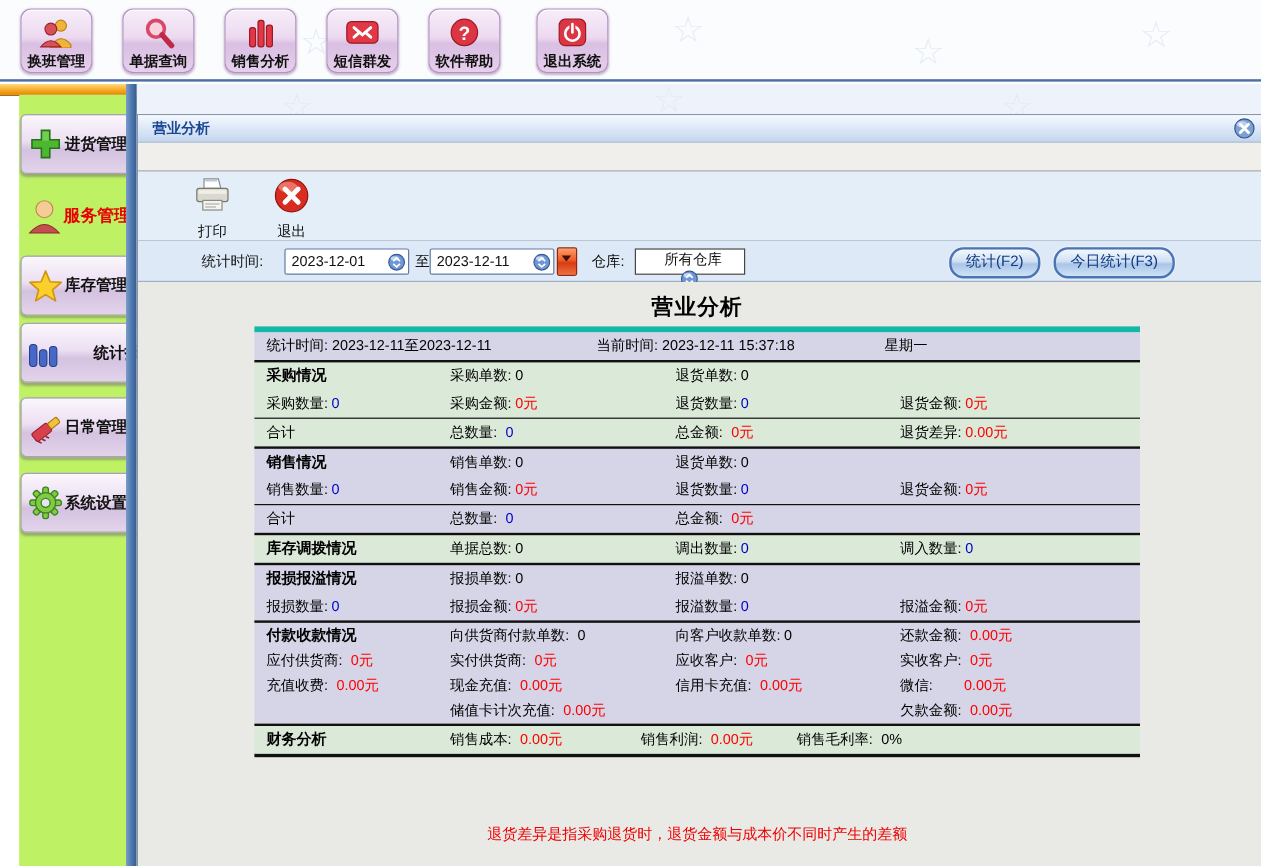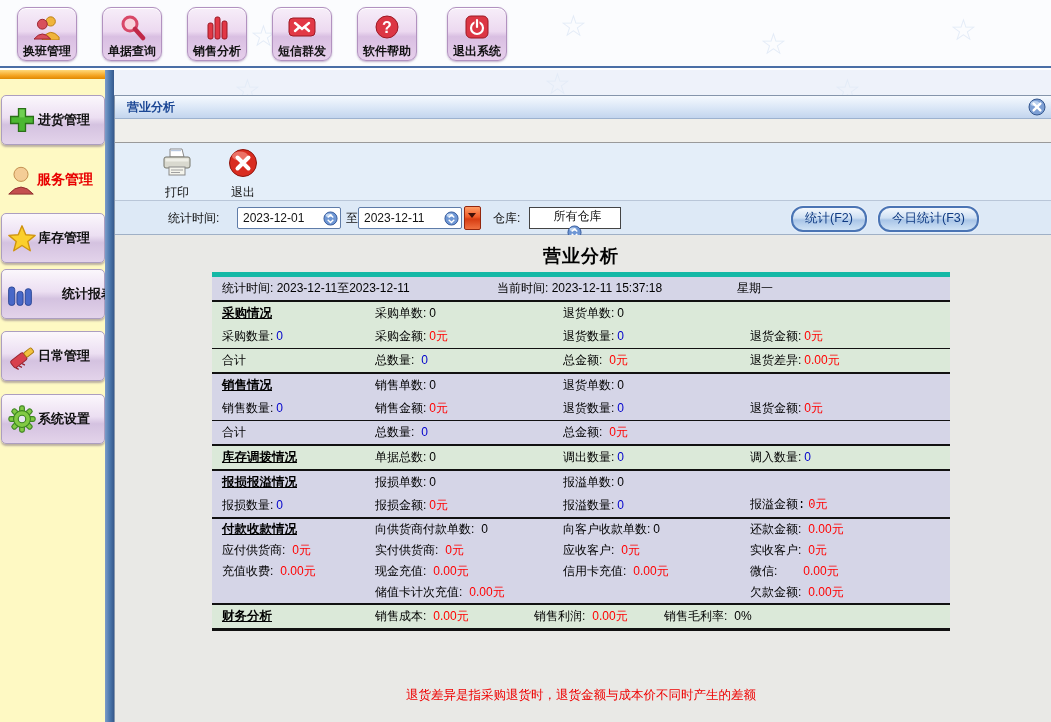--- a/index.html
+++ b/index.html
@@ -12,21 +12,21 @@
   .tb-btn{position:absolute;top:7px;width:58px;height:52px;border:1px solid #b292c0;border-radius:9px;
     background:linear-gradient(180deg,#f7eef9 0%,#ecd9f0 45%,#d9bfe2 55%,#e6cfeb 100%);
     box-shadow:0 1px 2px rgba(120,80,140,.45), inset 0 1px 0 #fff;cursor:pointer;
     display:flex;flex-direction:column;align-items:center;justify-content:flex-end;}
   .tb-icon{height:30px;display:flex;align-items:center;justify-content:center;margin-top:2px;}
   .tb-label{font-size:12px;font-weight:bold;color:#111;line-height:18px;white-space:nowrap;}
 
   
   .side-accent{position:absolute;left:0;top:70px;width:105px;height:9px;
     background:linear-gradient(180deg,#ffd97a 0%,#f5a623 60%,#e08800 100%);border-bottom:1px solid #b06c00;}
-  .sidebar{position:absolute;left:0;top:79px;width:105px;height:643px;background:#fef9c3;}
+  .sidebar{position:absolute;left:16px;top:79px;width:105px;height:643px;background:#bef264;}
   .sb-item{position:absolute;left:1px;width:102px;height:48px;border:1px solid #ac9ec0;border-radius:5px;
     background:linear-gradient(180deg,#fbf7fc 0%,#ecdff2 45%,#d4c2e0 60%,#e3d3ea 100%);
     box-shadow:0 2px 2px rgba(90,70,110,.4);display:flex;align-items:center;cursor:pointer;}
   .sb-item .sb-icon{margin-left:4px;width:32px;display:flex;justify-content:center;}
   .sb-label{font-size:13px;font-weight:bold;color:#111;white-space:nowrap;}
   .sb-item.active{background:none;border:none;box-shadow:none;}
   .sb-item.active .sb-label{color:#e80000;font-size:14px;}
 
   .blue-strip{position:absolute;left:105px;top:70px;width:9px;height:652px;
     background:linear-gradient(90deg,#7b9cc9 0%,#4a76ac 55%,#36598c 100%);}
@@ -69,21 +69,21 @@
   .rtitle{position:absolute;left:97px;top:9px;width:738px;text-align:center;
     font-family:"Liberation Serif","DejaVu Serif",serif;font-size:18px;font-weight:bold;color:#000;letter-spacing:1px;}
   .rtable{position:absolute;left:97px;top:37px;width:738px;border-top:5px solid #14b8a6;border-bottom:3px solid #111;font-size:12px;color:#000;}
   .trow{position:relative;height:23px;line-height:23px;}
   .trow.compact{height:21px;line-height:21px;}
   .trow.sep{border-top:1px solid #111;}
   .tsec{border-top:2px solid #111;}
   .bg-green{background:#dbe9d9;}
   .bg-purple{background:#d5d5e7;}
   .tcell{position:absolute;white-space:nowrap;}
-  .thead-label{font-weight:bold;text-decoration:underline;font-size:12.5px;}
+  .thead-label{font-weight:bold;font-size:12.5px;}
   .val-num{color:#0000cc;}
   .val-money{color:#ff0000;}
   .val-plain{color:#000;}
   .footnote{position:absolute;left:97px;top:452px;width:738px;text-align:center;color:#ee0000;font-size:12.5px;}
 </style>
 </head>
 <body>
 
 <div class="screen">
 
@@ -389,21 +389,21 @@
           <div class="tsec bg-purple">
             <div class="trow">
               <span class="tcell thead-label" style="left: 10px;"><span>报损报溢情况</span></span>
               <span class="tcell" style="left: 163px;"><span>报损单数:</span><span class="val-plain" style="margin-left: 3px;">0</span></span>
               <span class="tcell" style="left: 351px;"><span>报溢单数:</span><span class="val-plain" style="margin-left: 3px;">0</span></span>
             </div>
             <div class="trow">
               <span class="tcell" style="left: 10px;"><span>报损数量:</span><span class="val-num" style="margin-left: 3px;">0</span></span>
               <span class="tcell" style="left: 163px;"><span>报损金额:</span><span class="val-money" style="margin-left: 3px;">0元</span></span>
               <span class="tcell" style="left: 351px;"><span>报溢数量:</span><span class="val-num" style="margin-left: 3px;">0</span></span>
-              <span class="tcell" style="left: 538px; font-family: Liberation Mono, monospace;"><span>报溢金额:</span><span class="val-money" style="margin-left: 3px;">0元</span></span>
+              <span class="tcell" style="left: 538px;"><span>报溢金额:</span><span class="val-money" style="margin-left: 3px;">0元</span></span>
             </div>
           </div>
           <div class="tsec bg-purple">
             <div class="trow compact">
               <span class="tcell thead-label" style="left: 10px;"><span>付款收款情况</span></span>
               <span class="tcell" style="left: 163px;"><span>向供货商付款单数:</span><span class="val-plain" style="margin-left: 7px;">0</span></span>
               <span class="tcell" style="left: 351px;"><span>向客户收款单数:</span><span class="val-plain" style="margin-left: 3px;">0</span></span>
               <span class="tcell" style="left: 538px;"><span>还款金额:</span><span class="val-money" style="margin-left: 7px;">0.00元</span></span>
             </div>
             <div class="trow compact">

